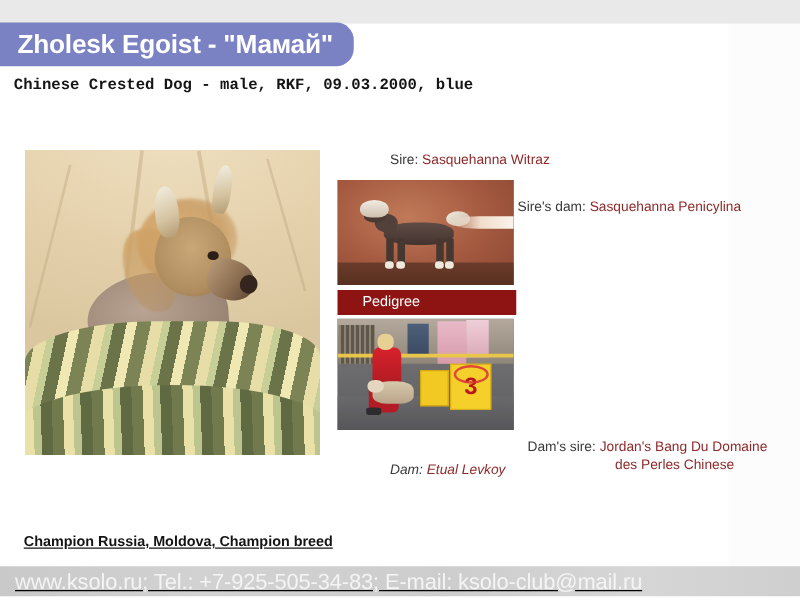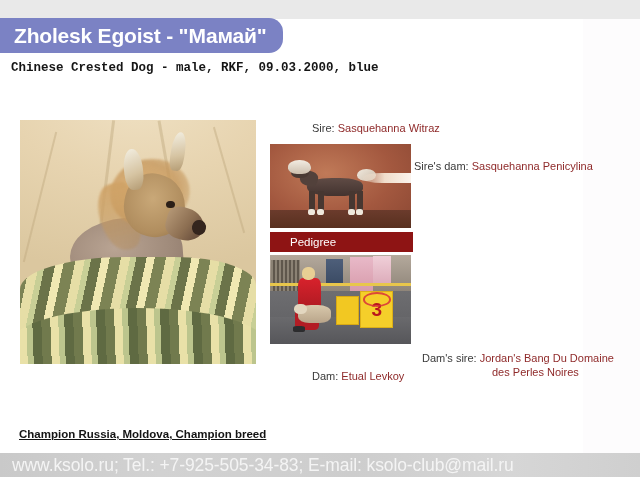--- a/index.html
+++ b/index.html
@@ -421,21 +421,21 @@
     white-space: nowrap;
   }
   .ped-text .name {
     color: #8f2a2a;
   }
   .ped-sire-sire   { left: 414px; top: 106px; }
   .ped-sire        { left: 312px; top: 122px; }
   .ped-sire-dam    { left: 414px; top: 160px; }
   .ped-dam-sire    { left: 422px; top: 352px; }
   .ped-dam-sire-2  { left: 492px; top: 366px; color:#8f2a2a; }
-  .ped-dam         { left: 312px; top: 370px; }
+  .ped-dam         { left: 312px; top: 370px; font-style: italic; }
   .ped-dam-dam     { left: 422px; top: 406px; }
 
   
   .champion {
     position: absolute;
     left: 19px; top: 428px;
     font-size: 11.5px;
     font-weight: bold;
     color: #141414;
     white-space: nowrap;
@@ -444,20 +444,21 @@
 
   
   .footer {
     position: absolute;
     left: 0; top: 453px;
     width: 640px;
     height: 24px;
     background: linear-gradient(90deg, #c9c9c9 0%, #d2d2d2 25%, #cdcdcd 55%, #d6d6d6 80%, #cfcfcf 100%);
     display: flex;
     align-items: center;
+    text-decoration: underline;
   }
   .footer .footer-text {
     color: #f4f4f4;
     font-size: 17.5px;
     margin-left: 12px;
     white-space: nowrap;
     letter-spacing: -0.1px;
   }
 </style>
 </head>
@@ -538,21 +539,21 @@
     </div>
     <div class="dp-ring"></div>
   </div>
 
 
   <div class="ped-text ped-sire"><span>Sire: </span><span class="name">Sasquehanna Witraz</span></div>
 
   <div class="ped-text ped-sire-dam"><span>Sire's dam: </span><span class="name">Sasquehanna Penicylina</span></div>
 
   <div class="ped-text ped-dam-sire"><span>Dam's sire: </span><span class="name">Jordan's Bang Du Domaine</span></div>
-  <div class="ped-text ped-dam-sire-2">des Perles Noires</div>
+  <div class="ped-text ped-dam-sire-2">des Perles Chinese</div>
 
   <div class="ped-text ped-dam"><span>Dam: </span><span class="name">Etual Levkoy</span></div>
 
 
   <div class="champion">Champion Russia, Moldova, Champion breed</div>
 
   <div class="footer">
     <span class="footer-text">www.ksolo.ru; Tel.: +7-925-505-34-83; E-mail: ksolo-club@mail.ru</span>
   </div>
 

